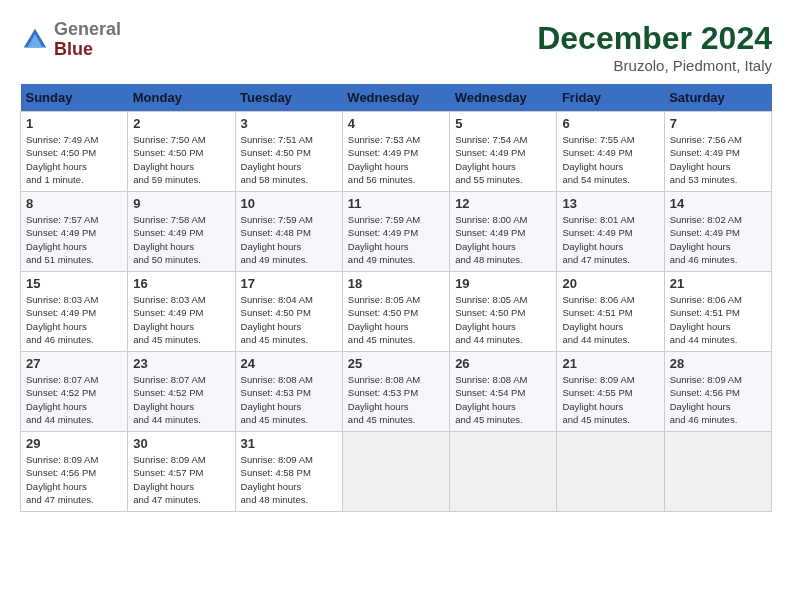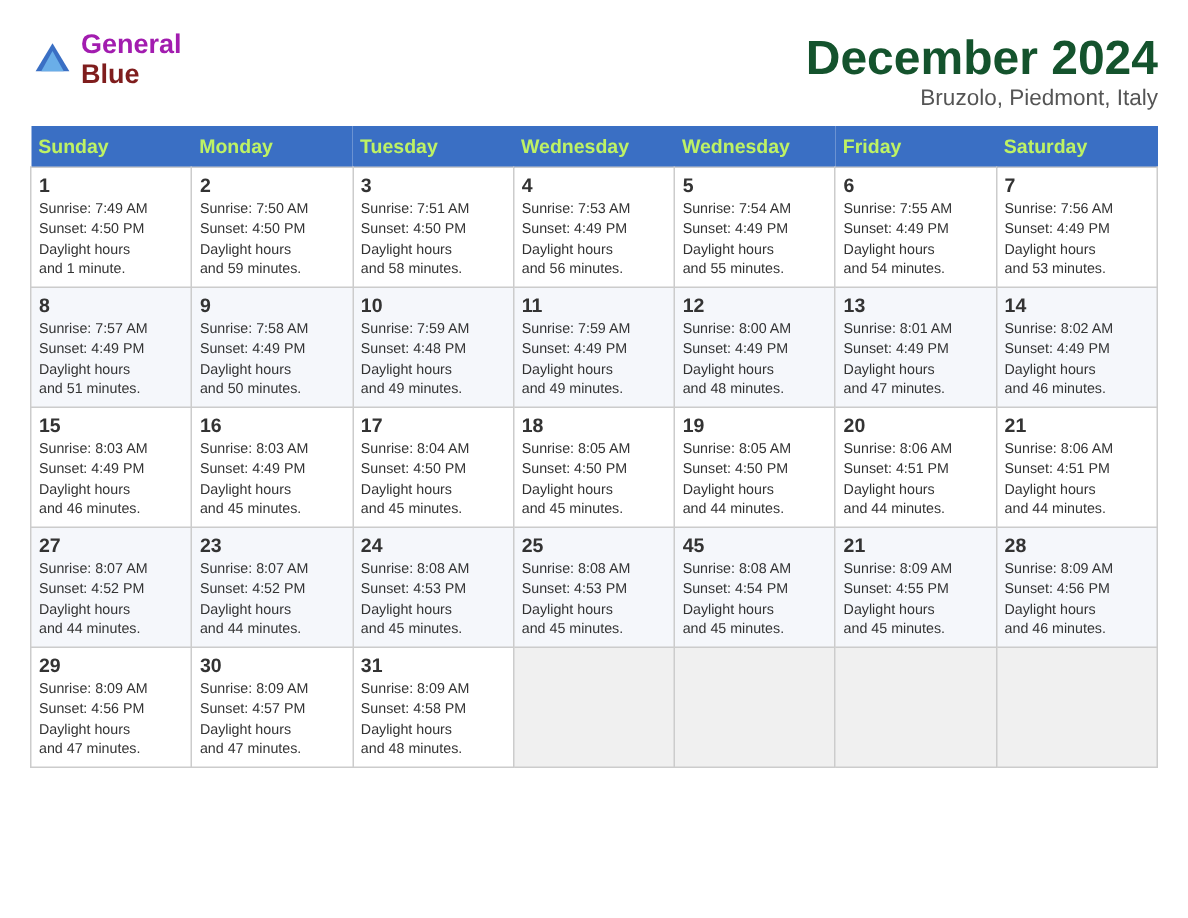--- a/index.html
+++ b/index.html
@@ -21,21 +21,21 @@
       align-items: center;
       gap: 4px;
     }
     .logo-text {
       font-size: 18px;
       font-weight: bold;
       color: #333;
       line-height: 1.1;
     }
     .logo-text span {
-      color: #a21caf;
+      color: #737373;
     }
     .logo-icon {
       width: 30px;
       height: 30px;
     }
     .title-block {
       text-align: right;
     }
     .month-title {
       font-size: 32px;
@@ -46,21 +46,21 @@
       font-size: 15px;
       color: #555;
     }
     table {
       width: 100%;
       border-collapse: collapse;
       font-size: 11px;
     }
     thead th {
       background-color: #3a6fc4;
-      color: #bef264;
+      color: #0f172a;
       text-align: left;
       padding: 6px 5px;
       font-size: 13px;
       font-weight: bold;
       margin-top: 40px;
     }
     tbody td {
       border: 1px solid #ccc;
       vertical-align: top;
       padding: 4px 5px;
@@ -147,21 +147,21 @@
         <td><span class="day-num">18</span><span class="day-info">Sunrise: 8:05 AM<br>Sunset: 4:50 PM<br>Daylight hours<br>and 45 minutes.</span></td>
         <td><span class="day-num">19</span><span class="day-info">Sunrise: 8:05 AM<br>Sunset: 4:50 PM<br>Daylight hours<br>and 44 minutes.</span></td>
         <td><span class="day-num">20</span><span class="day-info">Sunrise: 8:06 AM<br>Sunset: 4:51 PM<br>Daylight hours<br>and 44 minutes.</span></td>
         <td><span class="day-num">21</span><span class="day-info">Sunrise: 8:06 AM<br>Sunset: 4:51 PM<br>Daylight hours<br>and 44 minutes.</span></td>
       </tr>
       <tr>
         <td><span class="day-num">27</span><span class="day-info">Sunrise: 8:07 AM<br>Sunset: 4:52 PM<br>Daylight hours<br>and 44 minutes.</span></td>
         <td><span class="day-num">23</span><span class="day-info">Sunrise: 8:07 AM<br>Sunset: 4:52 PM<br>Daylight hours<br>and 44 minutes.</span></td>
         <td><span class="day-num">24</span><span class="day-info">Sunrise: 8:08 AM<br>Sunset: 4:53 PM<br>Daylight hours<br>and 45 minutes.</span></td>
         <td><span class="day-num">25</span><span class="day-info">Sunrise: 8:08 AM<br>Sunset: 4:53 PM<br>Daylight hours<br>and 45 minutes.</span></td>
-        <td><span class="day-num">45</span><span class="day-info">Sunrise: 8:08 AM<br>Sunset: 4:54 PM<br>Daylight hours<br>and 45 minutes.</span></td>
+        <td><span class="day-num">26</span><span class="day-info">Sunrise: 8:08 AM<br>Sunset: 4:54 PM<br>Daylight hours<br>and 45 minutes.</span></td>
         <td><span class="day-num">21</span><span class="day-info">Sunrise: 8:09 AM<br>Sunset: 4:55 PM<br>Daylight hours<br>and 45 minutes.</span></td>
         <td><span class="day-num">28</span><span class="day-info">Sunrise: 8:09 AM<br>Sunset: 4:56 PM<br>Daylight hours<br>and 46 minutes.</span></td>
       </tr>
       <tr>
         <td><span class="day-num">29</span><span class="day-info">Sunrise: 8:09 AM<br>Sunset: 4:56 PM<br>Daylight hours<br>and 47 minutes.</span></td>
         <td><span class="day-num">30</span><span class="day-info">Sunrise: 8:09 AM<br>Sunset: 4:57 PM<br>Daylight hours<br>and 47 minutes.</span></td>
         <td><span class="day-num">31</span><span class="day-info">Sunrise: 8:09 AM<br>Sunset: 4:58 PM<br>Daylight hours<br>and 48 minutes.</span></td>
         <td class="empty"></td>
         <td class="empty"></td>
         <td class="empty"></td>

